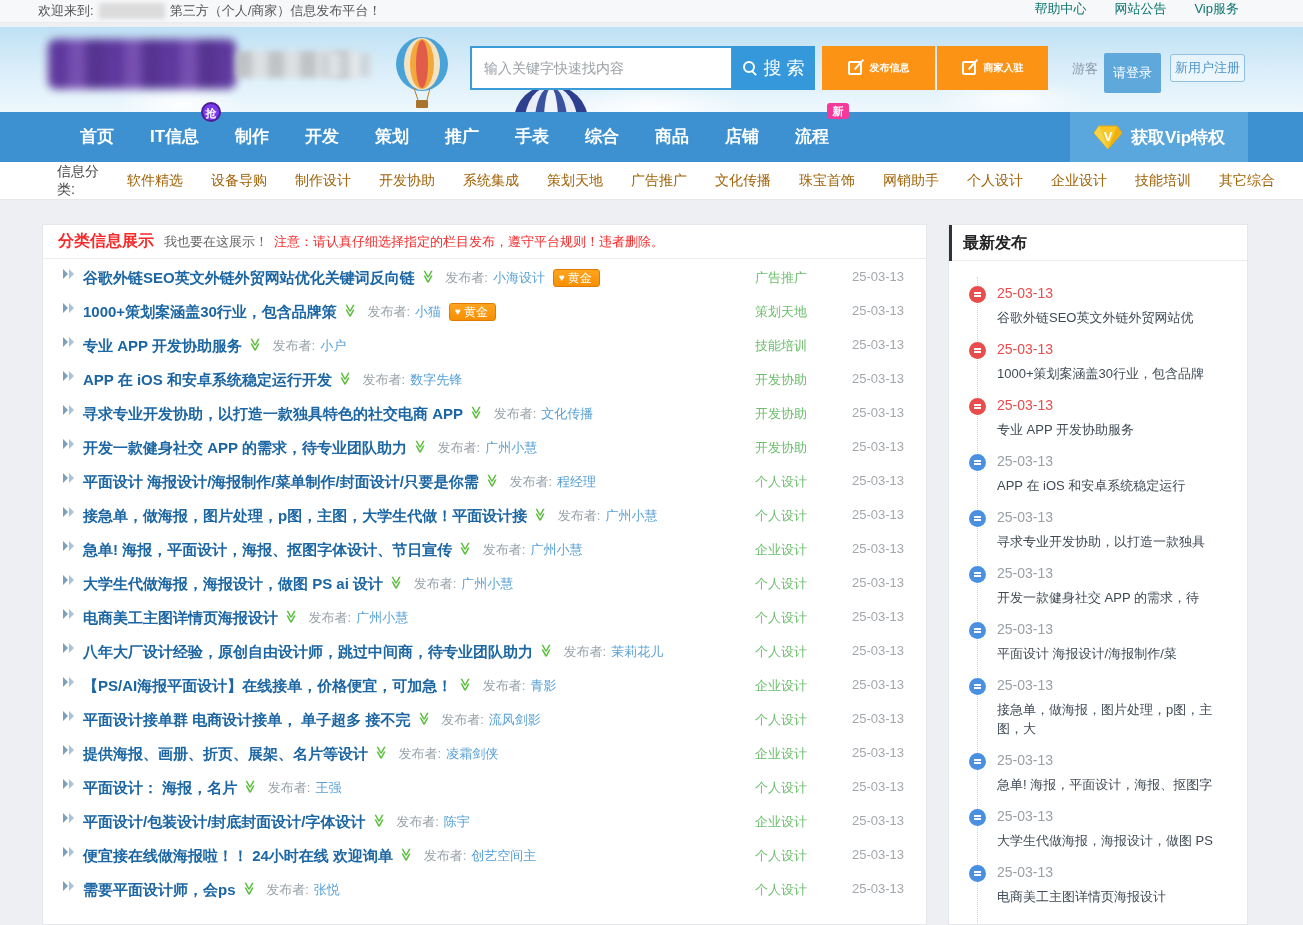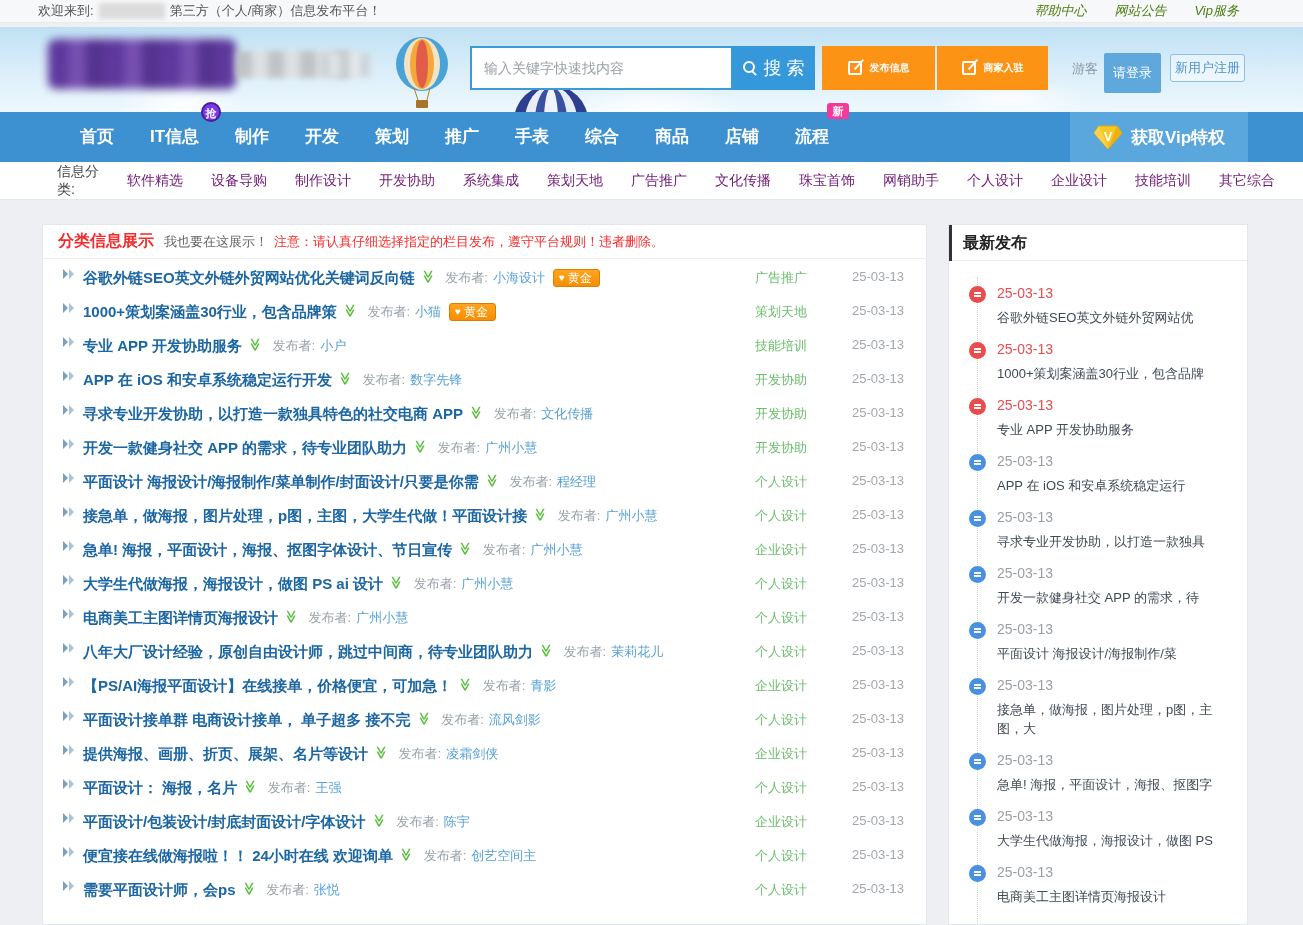--- a/index.html
+++ b/index.html
@@ -5,26 +5,26 @@
   * { margin:0; padding:0; box-sizing:border-box; }
   html,body { width:1303px; height:925px; }
   body {
     position:relative; overflow:hidden; background:#edeff3;
     font-family:"Liberation Sans","DejaVu Sans",sans-serif; color:#333;
   }
   a { text-decoration:none; }
 
   
   .topbar { position:absolute; top:0; left:0; right:0; height:23px; background:#f7f8fa;
-    border-bottom:1px solid #e9eaec; display:flex; align-items:center; font-size:13px; color:#555; }
+    border-bottom:1px solid #e9eaec; display:flex; font-size:13px; color:#555; }
   .topbar-left { margin-left:38px; display:flex; align-items:center; }
   .blur-chip { display:inline-block; width:66px; height:16px; margin:0 5px; background:#dcdcdc;
     border-radius:2px; filter:blur(2px); }
   .topbar-right { margin-left:auto; margin-right:64px; display:flex; gap:28px; }
-  .topbar-link { color:#4d7c0f; cursor:pointer;font-style:italic; }
+  .topbar-link { color:#0f766e; cursor:pointer; }
 
   
   .header { position:absolute; top:27px; left:0; right:0; height:85px; overflow:hidden;
     background:
       radial-gradient(90px 26px at 180px 78px, rgba(255,255,255,.95), rgba(255,255,255,0) 70%),
       radial-gradient(130px 34px at 650px 82px, rgba(255,255,255,.95), rgba(255,255,255,0) 70%),
       radial-gradient(110px 30px at 1010px 72px, rgba(255,255,255,.85), rgba(255,255,255,0) 70%),
       linear-gradient(180deg,#bfe1f4 0%, #d9edf9 48%, #eef8fd 100%); }
   .logo { position:absolute; left:48px; top:10px; width:330px; height:58px; cursor:pointer; }
   .logo-blur1 { position:absolute; left:0; top:2px; width:188px; height:50px; border-radius:8px;
@@ -80,21 +80,21 @@
   .badge-xin::after { content:""; position:absolute; left:8px; bottom:-4px; border:3px solid transparent;
     border-top-color:#f5399a; }
   .vip-area { position:absolute; left:1070px; top:0; width:178px; height:50px; background:#5aa7de;
     display:flex; align-items:center; justify-content:center; gap:8px; color:#fff; font-size:17px;
     font-weight:bold; cursor:pointer; }
 
   
   .catbar { position:absolute; top:162px; left:0; right:0; height:38px; background:#fff;
     border-bottom:1px solid #e4e6e8; display:flex; align-items:center; font-size:14px; padding-left:57px; }
   .cat-label { color:#444; margin-right:26px; }
-  .cat-item { color:#701a75; margin-right:28px; cursor:pointer; white-space:nowrap; }
+  .cat-item { color:#a16207; margin-right:28px; cursor:pointer; white-space:nowrap; }
 
   
   .panel-left { position:absolute; left:42px; top:224px; width:885px; height:701px; background:#fff;
     border:1px solid #e4e7eb; overflow:hidden; }
   .panel-left-header { height:34px; border-bottom:1px solid #ededed; padding-left:15px;
     display:flex; align-items:center; }
   .panel-title { color:#f52b2b; font-size:16px; font-weight:bold; }
   .notice-gray { color:#666; font-size:13px; margin-left:10px; }
   .notice-red { color:#f52b2b; font-size:13px; margin-left:6px; }
   .rows { padding-top:10px; }

